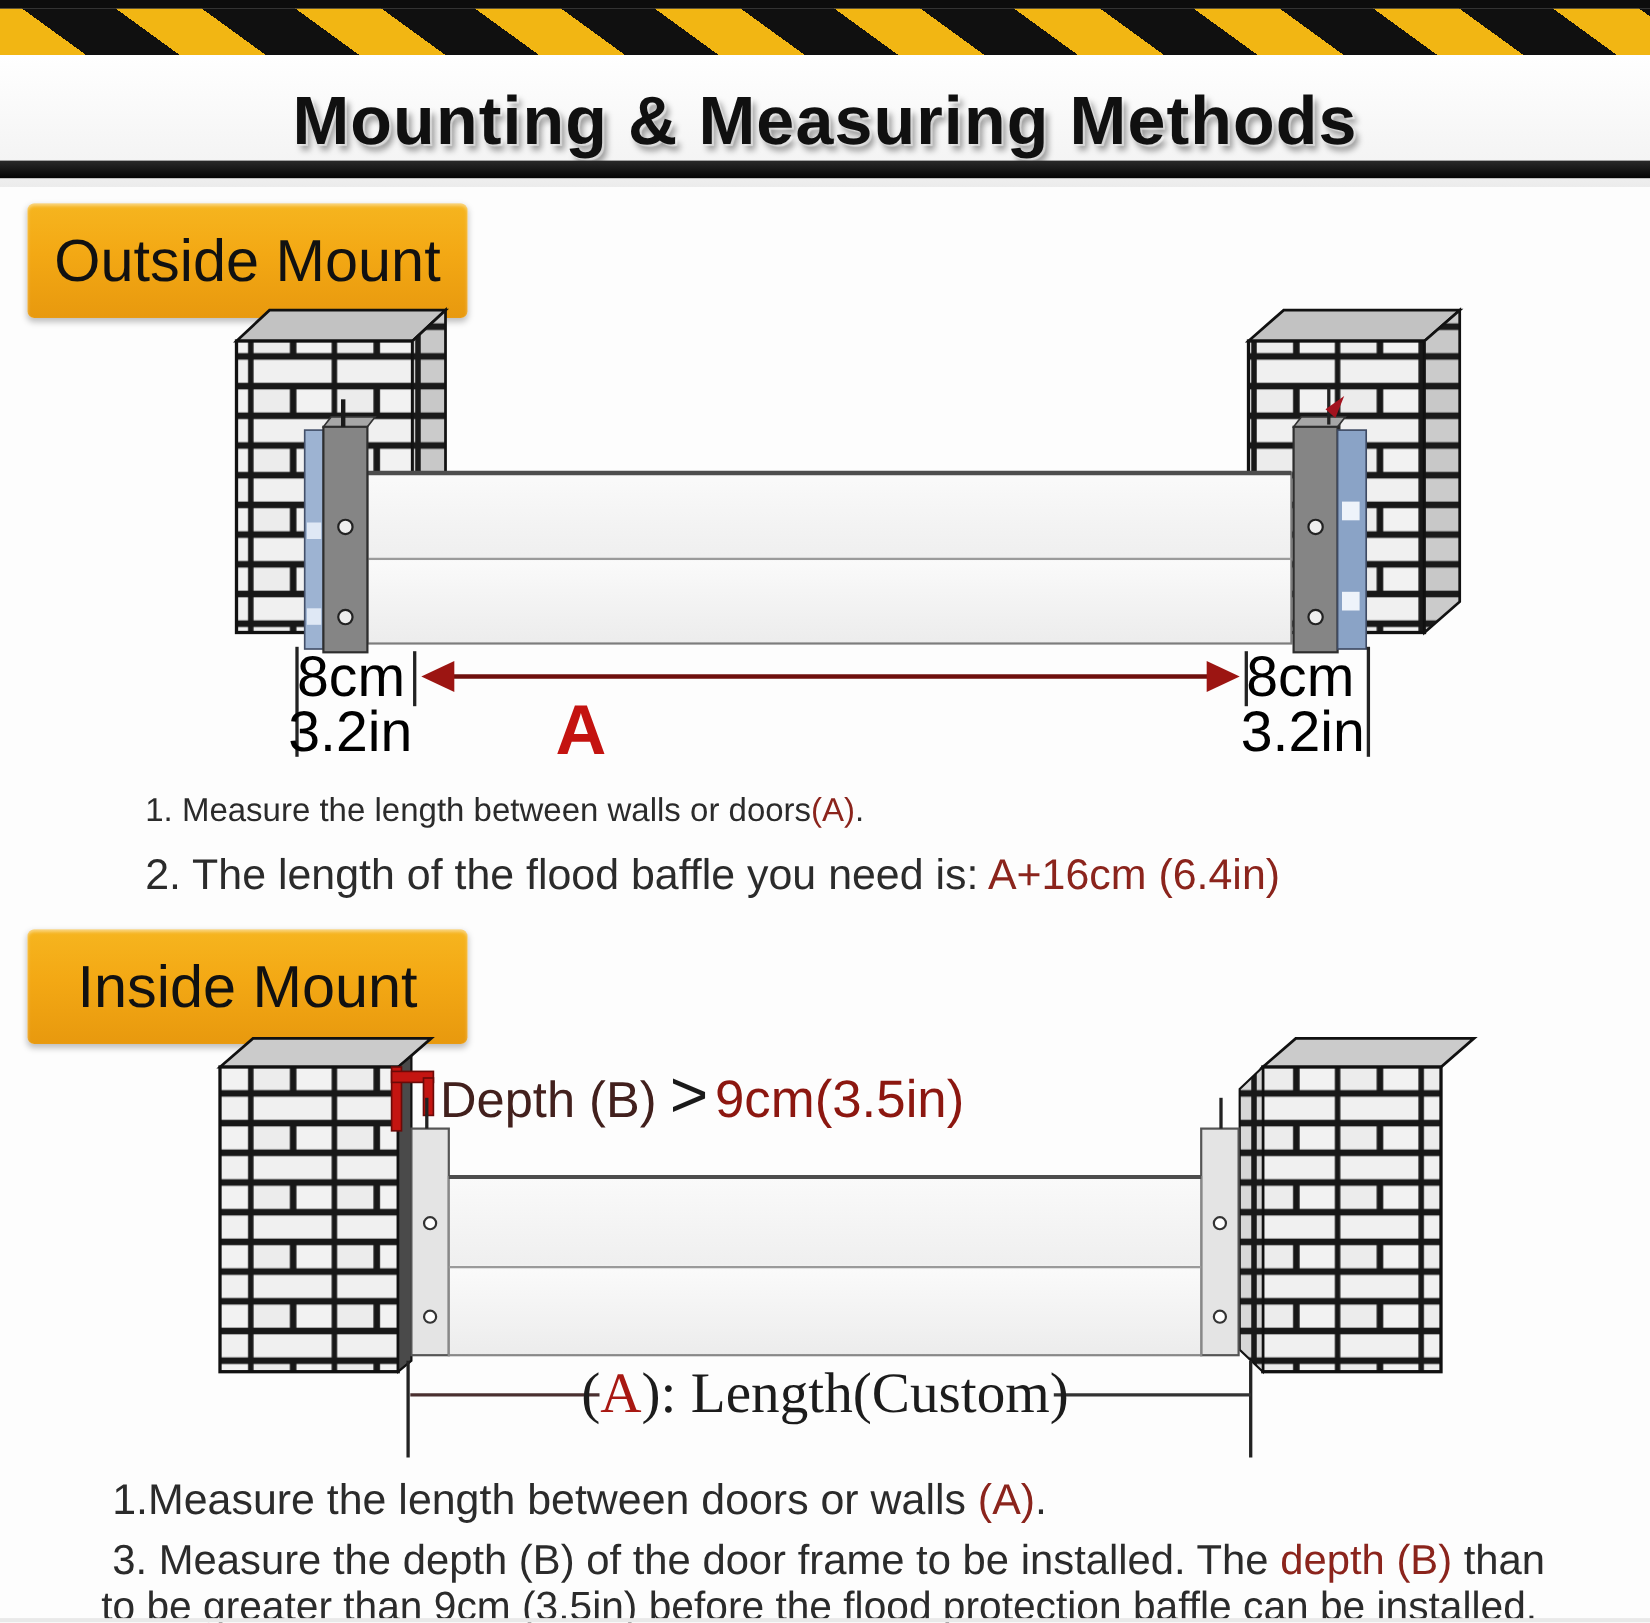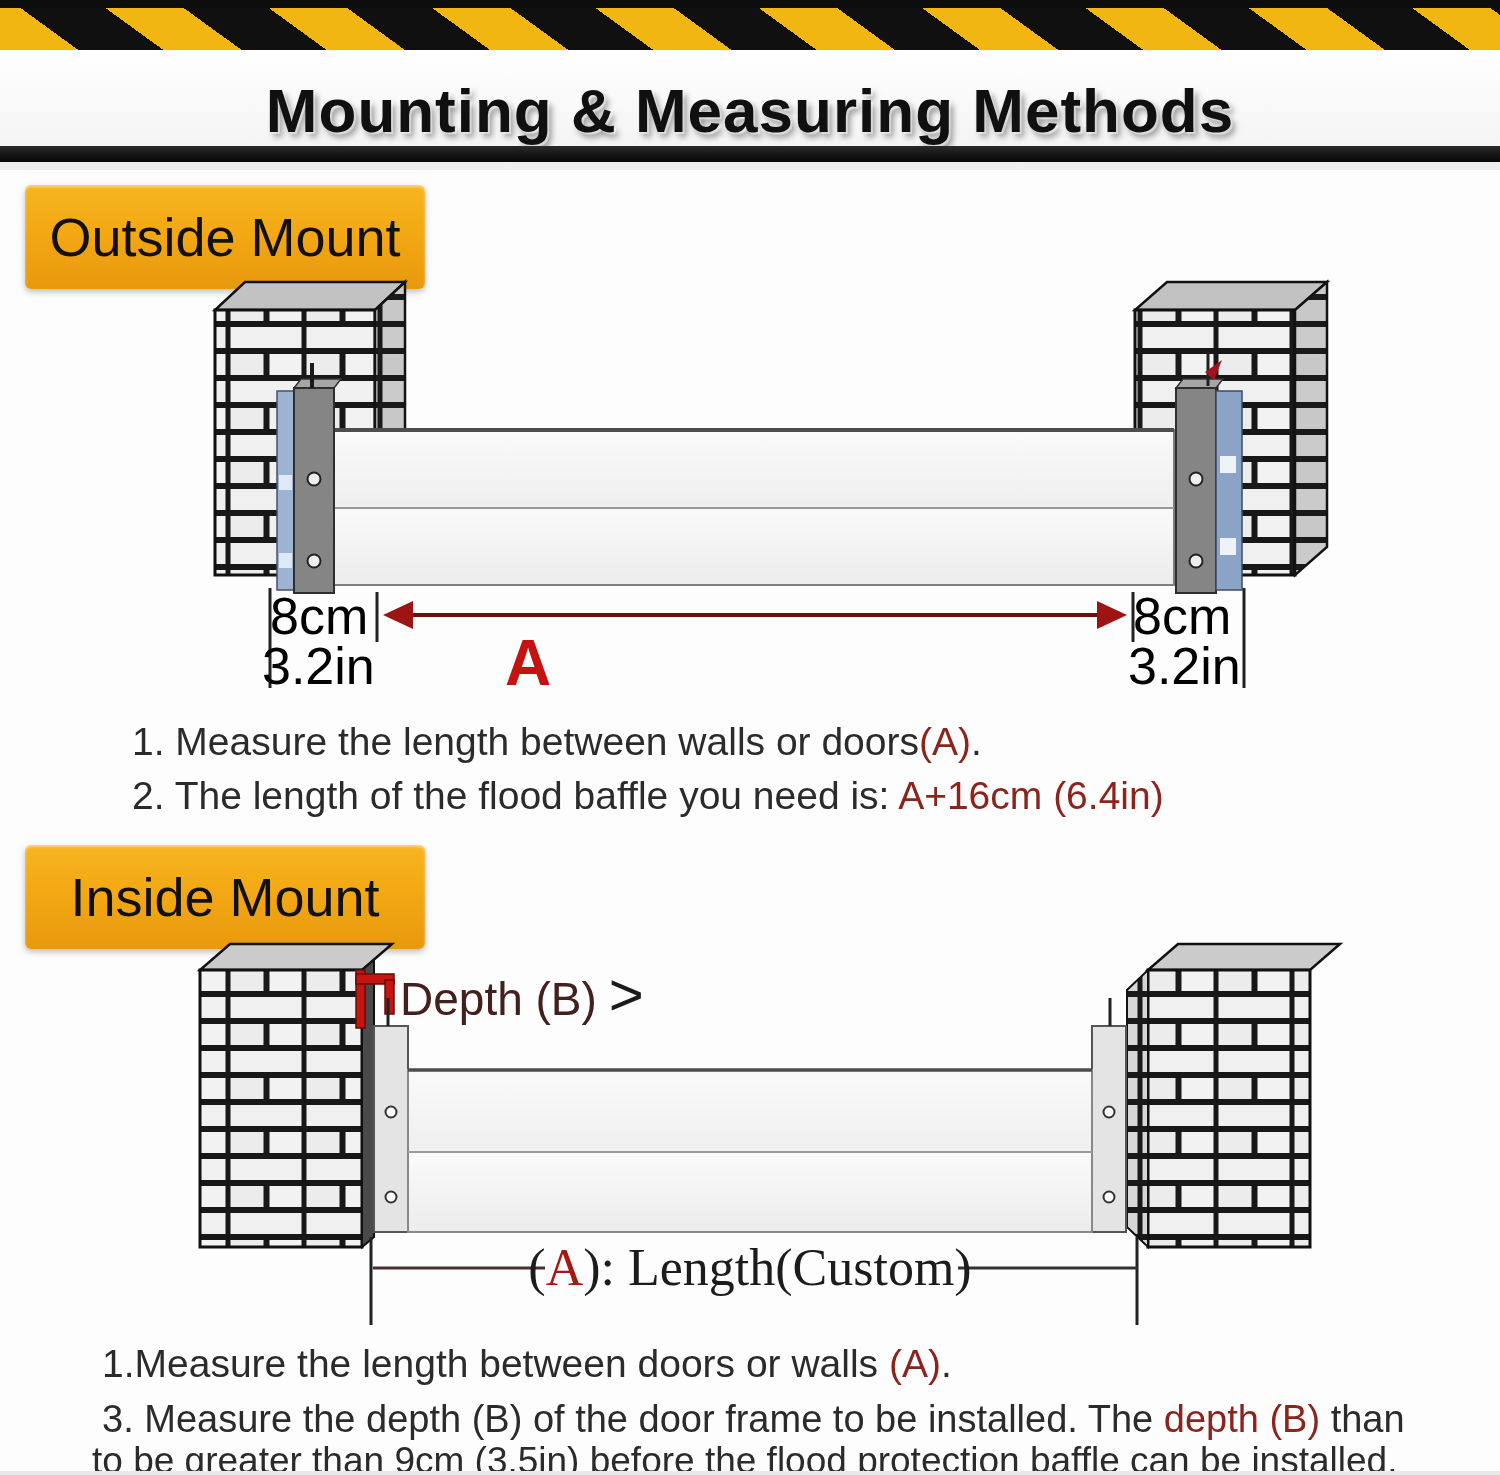--- a/index.html
+++ b/index.html
@@ -46,21 +46,21 @@
   .depthlabel{position:absolute;left:400px;top:960px;display:flex;align-items:baseline;white-space:nowrap;}
   .depthlabel .d{font-size:46px;color:var(--depth-maroon,#42201d);}
   .depthlabel .gt{font-size:60px;color:#1a1a1a;margin:0 6px 0 12px;}
   .depthlabel .v{font-size:48px;color:#8c1710;}
   .lenlabel{position:absolute;left:750px;top:1238px;transform:translateX(-50%);
     font-size:52px;color:#1c1c1c;white-space:nowrap;font-family:Liberation Serif, serif;}
   .lenlabel .a{color:#a81812;}
   
   .step{position:absolute;white-space:nowrap;color:#2b2b2b;}
   .red{color:var(--maroon-text,#8b241c);}
-  .s1-1{left:132px;top:720px;font-size:39px;}
+  .s1-1{left:132px;top:720px;font-size:30px;}
   .s1-2{left:132px;top:774px;font-size:39px;}
   .s2-1{left:102px;top:1342px;font-size:39px;}
   .s2-2{left:102px;top:1398px;font-size:38px;}
   .s2-3{left:92px;top:1440px;font-size:37px;}
   .footline{position:absolute;left:0;bottom:0;width:1500px;height:4px;background:#e9e9e9;}
 </style>
 </head>
 <body>
 
 <div>
@@ -223,20 +223,21 @@
       <line x1="371" y1="297" x2="371" y2="385" stroke="#222" stroke-width="3"></line>
       <line x1="1137" y1="297" x2="1137" y2="385" stroke="#222" stroke-width="3"></line>
       <line x1="373" y1="328" x2="545" y2="328" stroke="#4a3030" stroke-width="3"></line>
       <line x1="958" y1="328" x2="1137" y2="328" stroke="#333333" stroke-width="3"></line>
     </g>
   </svg>
 
   <div class="depthlabel">
     <span class="d">Depth (B)</span>
     <span class="gt">&gt;</span>
+    <span class="v">9cm(3.5in)</span>
   </div>
 
   <div class="lenlabel"><span>(</span><span class="a">A</span><span>): Length(Custom)</span></div>
 
   <div class="step s2-1"><span>1.Measure the length between doors or walls </span><span class="red">(A)</span><span>.</span></div>
   <div class="step s2-2"><span>3. Measure the depth (B) of the door frame to be installed. The </span><span class="red">depth (B)</span><span> than</span></div>
   <div class="step s2-3"><span>to be greater than 9cm (3.5in) before the flood protection baffle can be installed.</span></div>
 
   <div class="footline"></div>
 </div>

